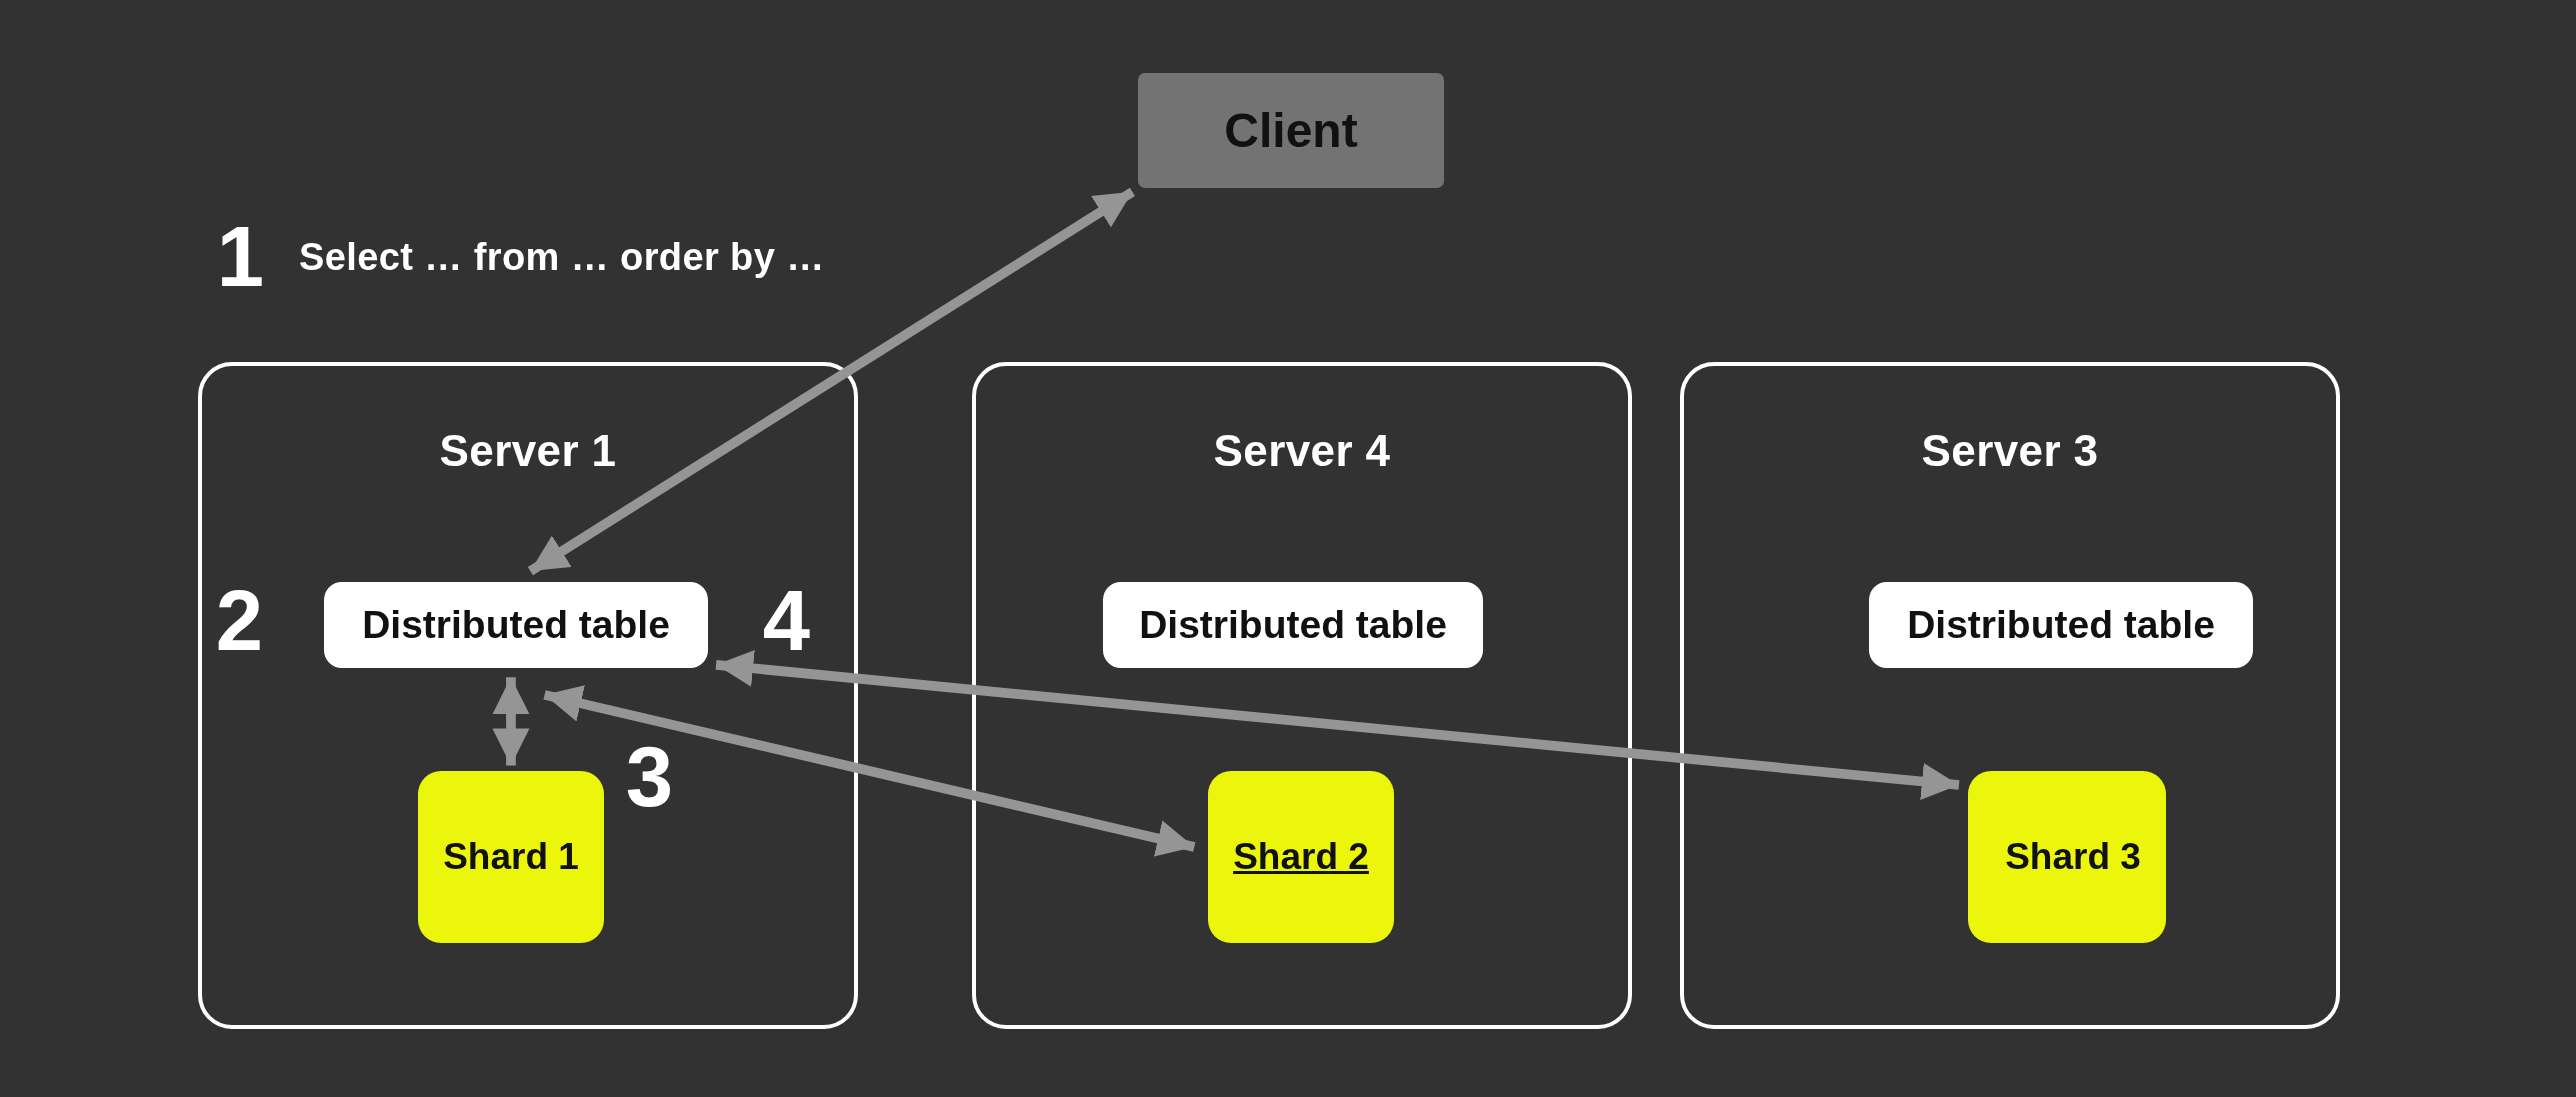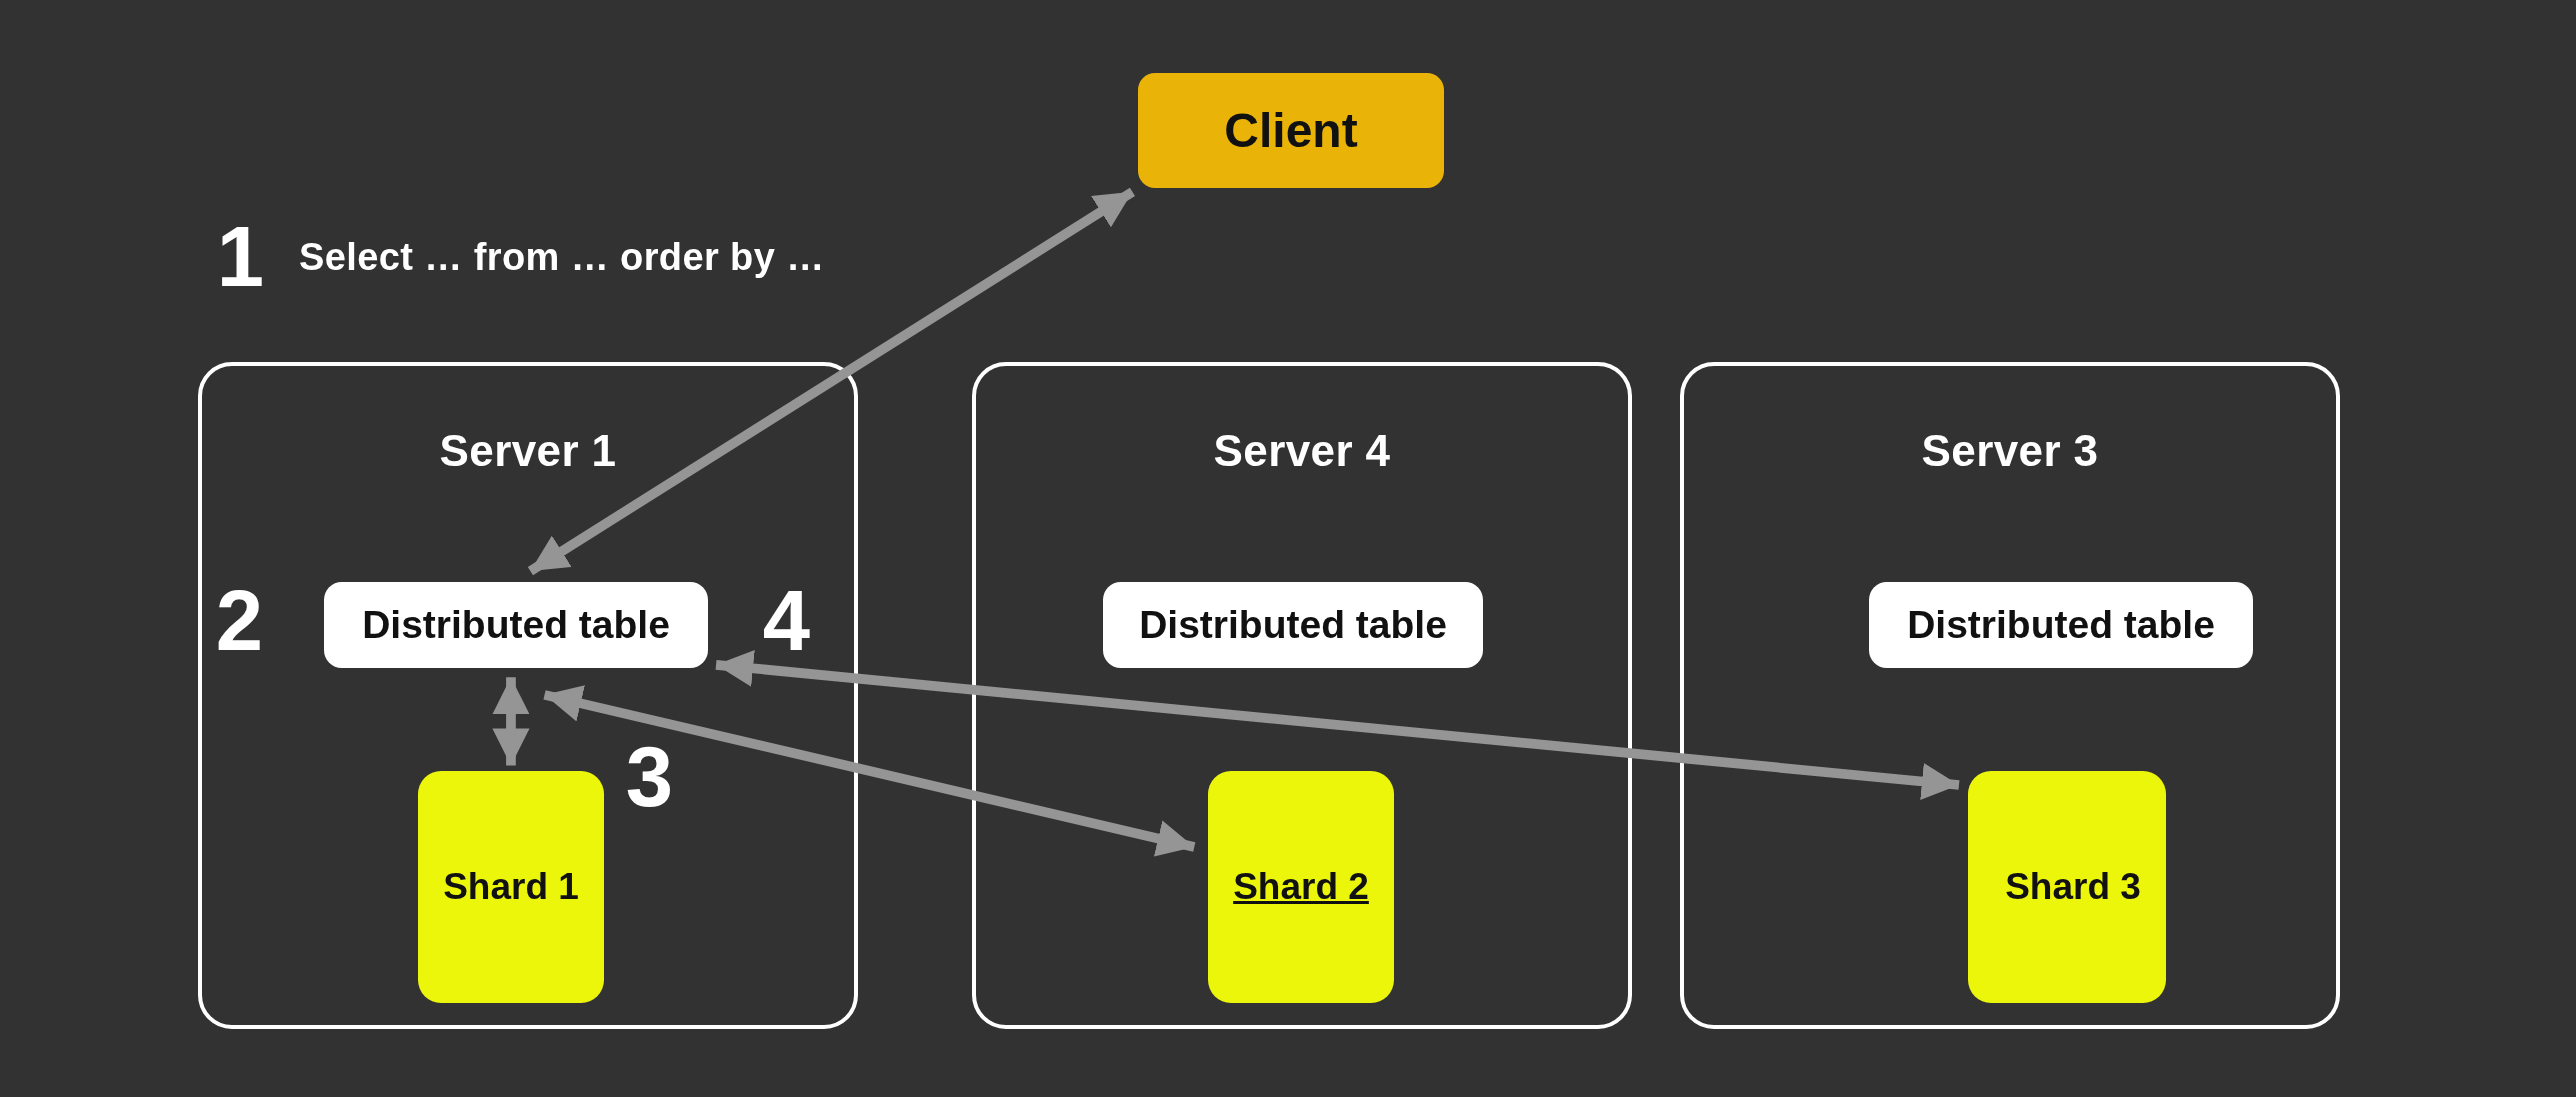--- a/index.html
+++ b/index.html
@@ -45,37 +45,37 @@
     display: flex;
     align-items: center;
     justify-content: center;
     font-size: 39px;
     color: #111111;
   }
   .shard-box {
     position: absolute;
     top: 771px;
     width: 186px;
-    height: 232px;
+    height: 172px;
     background: #ebf60a;
     border-radius: 23px;
     display: flex;
     align-items: center;
     justify-content: center;
     font-size: 37px;
     color: #111111;
   }
   #client-box {
     position: absolute;
     left: 1138px;
     top: 73px;
     width: 306px;
     height: 115px;
-    background: #eab308;
-    border-radius: 17px;
+    background: #737373;
+    border-radius: 7px;
     display: flex;
     align-items: center;
     justify-content: center;
     font-size: 48px;
     color: #111111;
   }
   .step-number {
     position: absolute;
     color: #ffffff;
     font-size: 85px;

